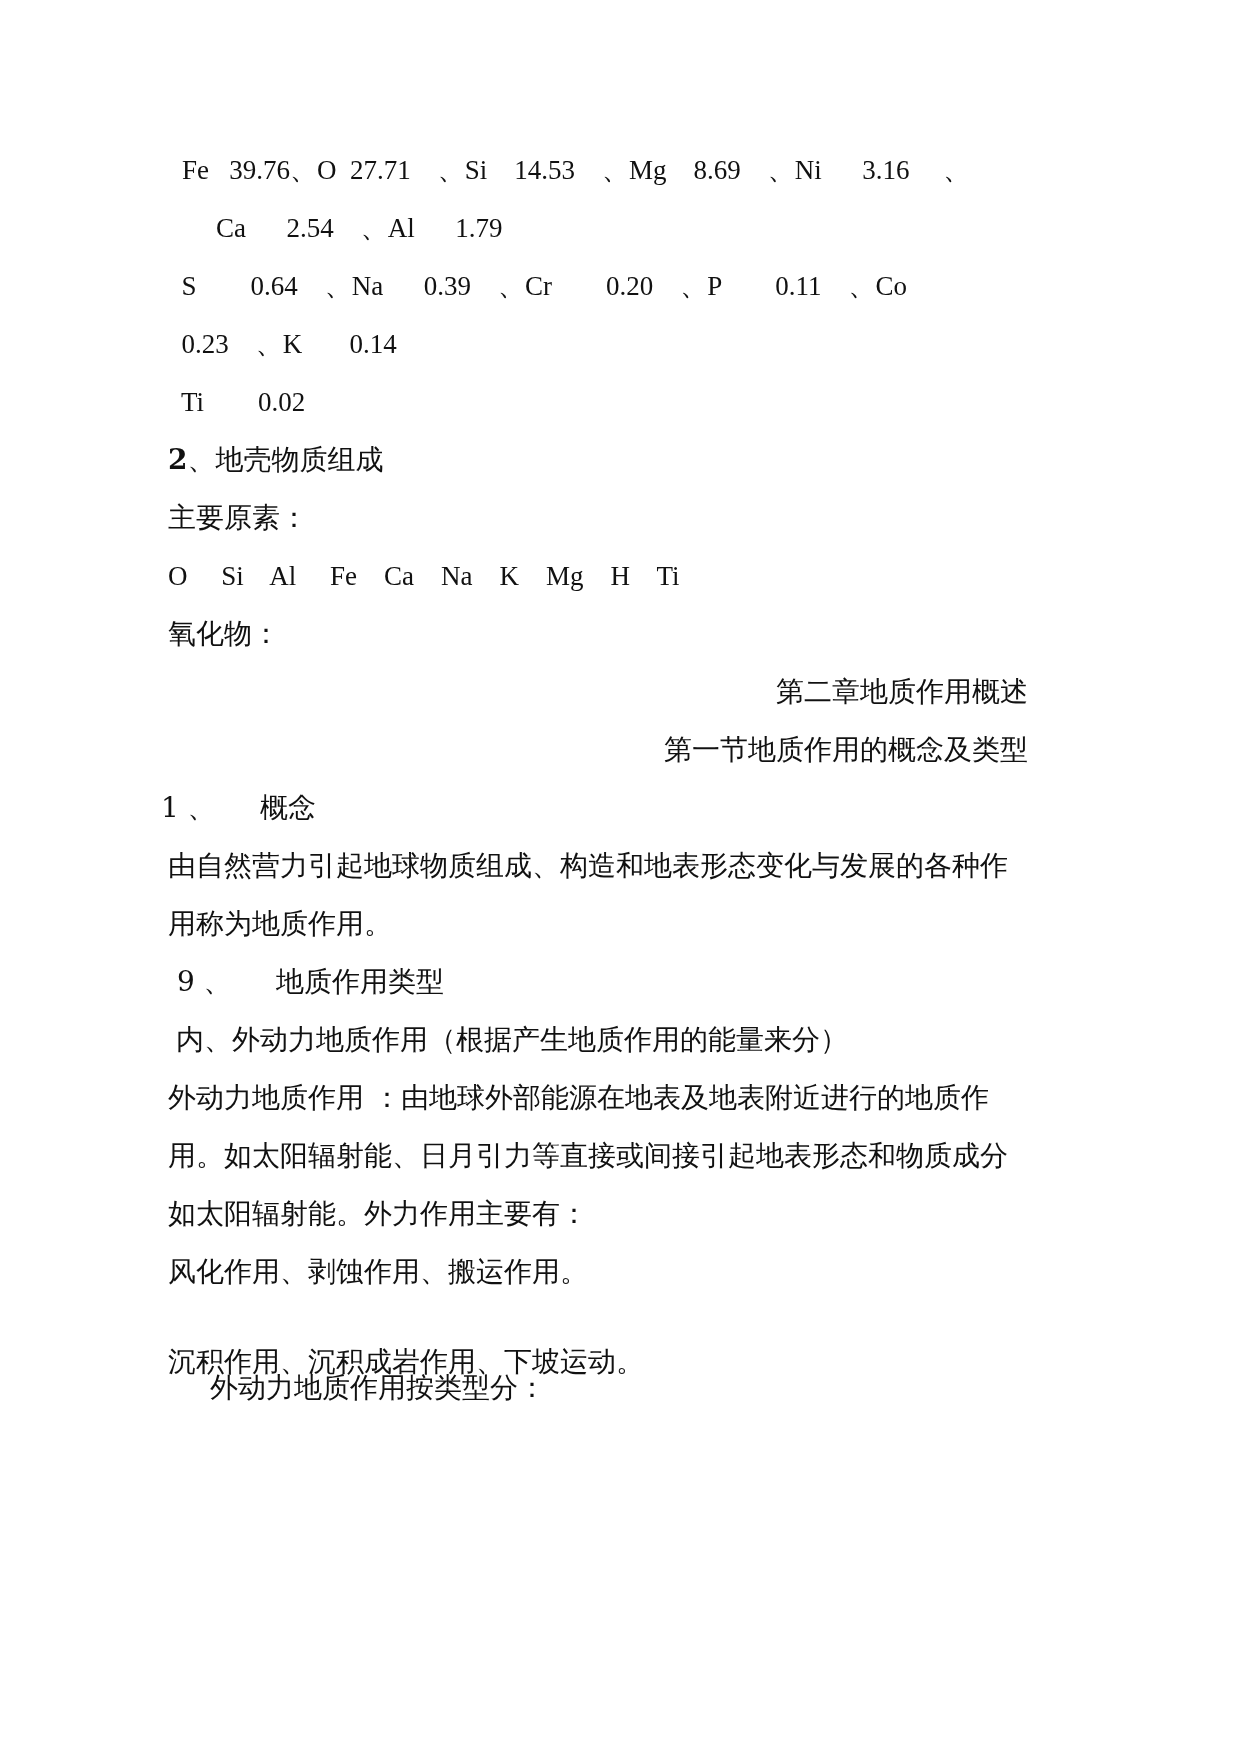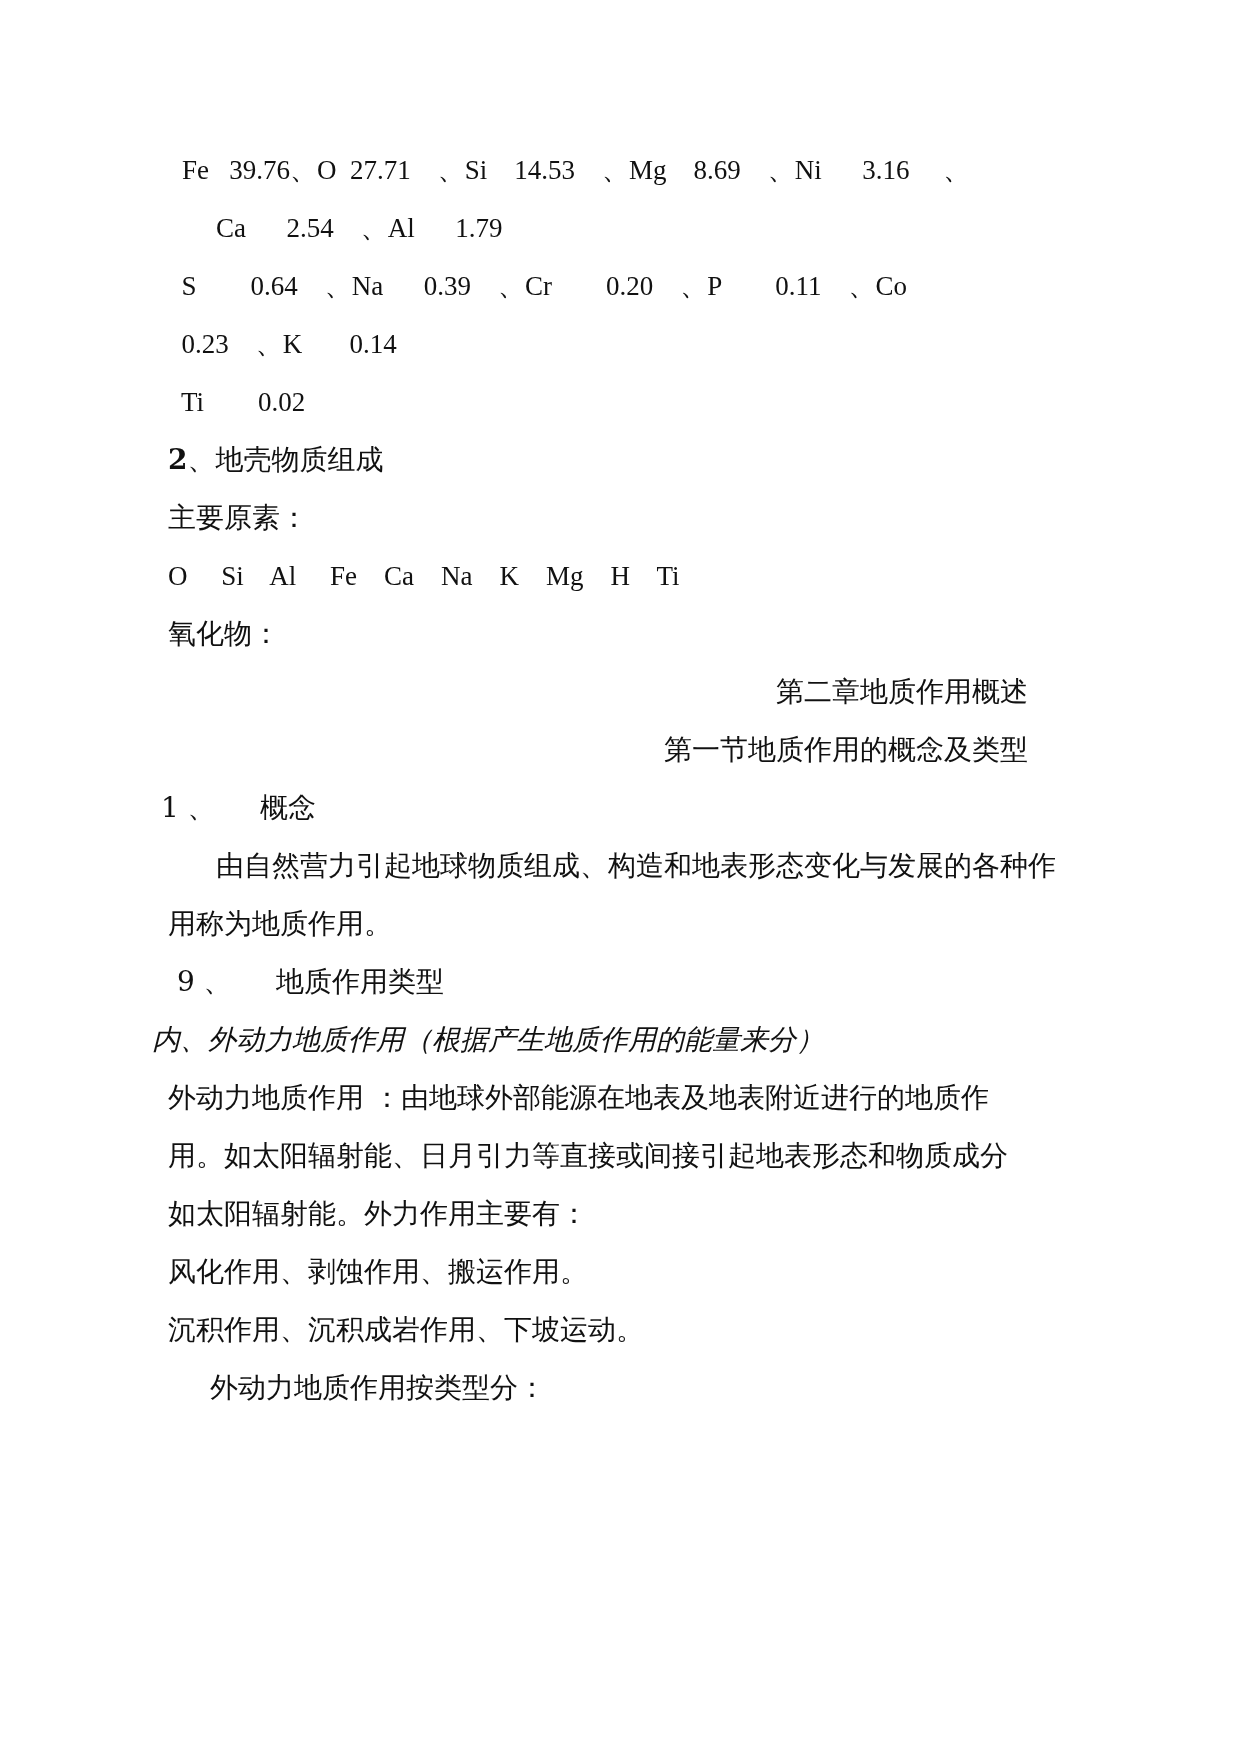--- a/index.html
+++ b/index.html
@@ -22,24 +22,24 @@
 
   <div class="line" style="top:444px;left:168px;"><b>2</b><span>、地壳物质组成</span></div>
   <div class="line" style="top:502px;left:168px;">主要原素：</div>
   <div class="line latin" style="top:560px;left:168px;">O     Si    Al     Fe    Ca    Na    K    Mg    H    Ti</div>
   <div class="line" style="top:618px;left:168px;">氧化物：</div>
 
   <div class="line center" style="top:676px;">第二章地质作用概述</div>
   <div class="line center" style="top:734px;">第一节地质作用的概念及类型</div>
 
   <div class="line" style="top:792px;left:152px;"> 1 、     概念</div>
-  <div class="line" style="top:850px;left:168px;margin-left:48px;">由自然营力引起地球物质组成、构造和地表形态变化与发展的各种作</div>
+  <div class="line" style="top:850px;left:168px;">由自然营力引起地球物质组成、构造和地表形态变化与发展的各种作</div>
   <div class="line" style="top:908px;left:168px;">用称为地质作用。</div>
 
   <div class="line" style="top:966px;left:168px;"> 9 、     地质作用类型</div>
-  <div class="line" style="top:1024px;left:152px;font-style:italic;">内、外动力地质作用（根据产生地质作用的能量来分）</div>
+  <div class="line" style="top:1024px;left:176px;">内、外动力地质作用（根据产生地质作用的能量来分）</div>
   <div class="line" style="top:1082px;left:168px;">外动力地质作用 ：由地球外部能源在地表及地表附近进行的地质作</div>
   <div class="line" style="top:1140px;left:168px;">用。如太阳辐射能、日月引力等直接或间接引起地表形态和物质成分</div>
   <div class="line" style="top:1198px;left:168px;">如太阳辐射能。外力作用主要有：</div>
   <div class="line" style="top:1256px;left:168px;">风化作用、剥蚀作用、搬运作用。</div>
-  <div class="line" style="top:1314px;left:168px;">沉积作用、沉积成岩作用、下坡运动。</div>
+  <div class="line" style="top:1346px;left:168px;">沉积作用、沉积成岩作用、下坡运动。</div>
   <div class="line" style="top:1372px;left:168px;margin-left:42px;">外动力地质作用按类型分：</div>
 </div>
 
 </body></html>

